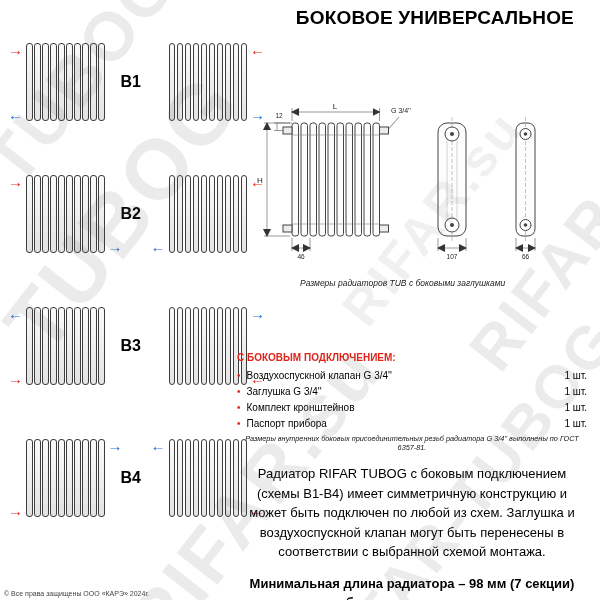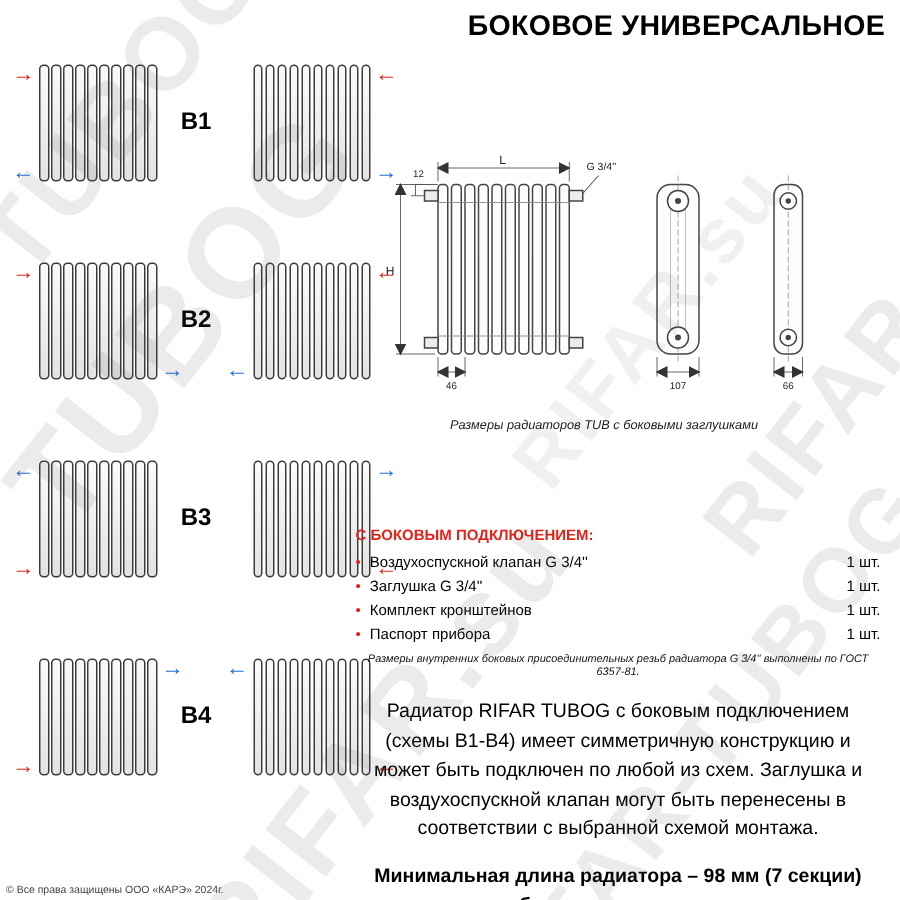--- a/index.html
+++ b/index.html
@@ -8,21 +8,21 @@
   
   .wm{position:absolute;font-weight:bold;white-space:nowrap;transform:rotate(-52deg);
       transform-origin:0 0;pointer-events:none;letter-spacing:3px;color:rgba(90,90,90,0.12);z-index:5;}
   .wm0{left:-15px;top:310px;font-size:85px;}
   .wm1{left:110px;top:610px;font-size:75px;}
   .wm2{left:300px;top:660px;font-size:60px;}
   .wm3{left:455px;top:340px;font-size:62px;}
   .wm4{left:-30px;top:150px;font-size:68px;}
   .wm5{left:330px;top:300px;font-size:52px;color:rgba(90,90,90,0.09);}
   
-  .title{position:absolute;top:6px;right:10px;margin:0;text-align:right;
+  .title{position:absolute;top:6px;right:26px;margin:0;text-align:right;
          font-size:19px;line-height:1.3;font-weight:bold;letter-spacing:.2px;z-index:2;}
   
   .schemes{position:absolute;left:10px;top:42px;display:flex;flex-direction:column;gap:52px;z-index:2;}
   .scheme-row{display:flex;align-items:center;height:80px;}
   .rad-wrap{position:relative;margin:0 16px;}
   .radiator{display:flex;gap:1.5px;}
   .rcol{box-sizing:border-box;width:6.5px;height:78px;border:1px solid #3c3c3c;border-radius:3px;
         background:linear-gradient(180deg,#fafafa,#e3e3e3);}
   .scheme-label{width:32px;font-weight:bold;font-size:16px;}
   .arrow{position:absolute;font-size:15px;font-weight:bold;line-height:1;}

